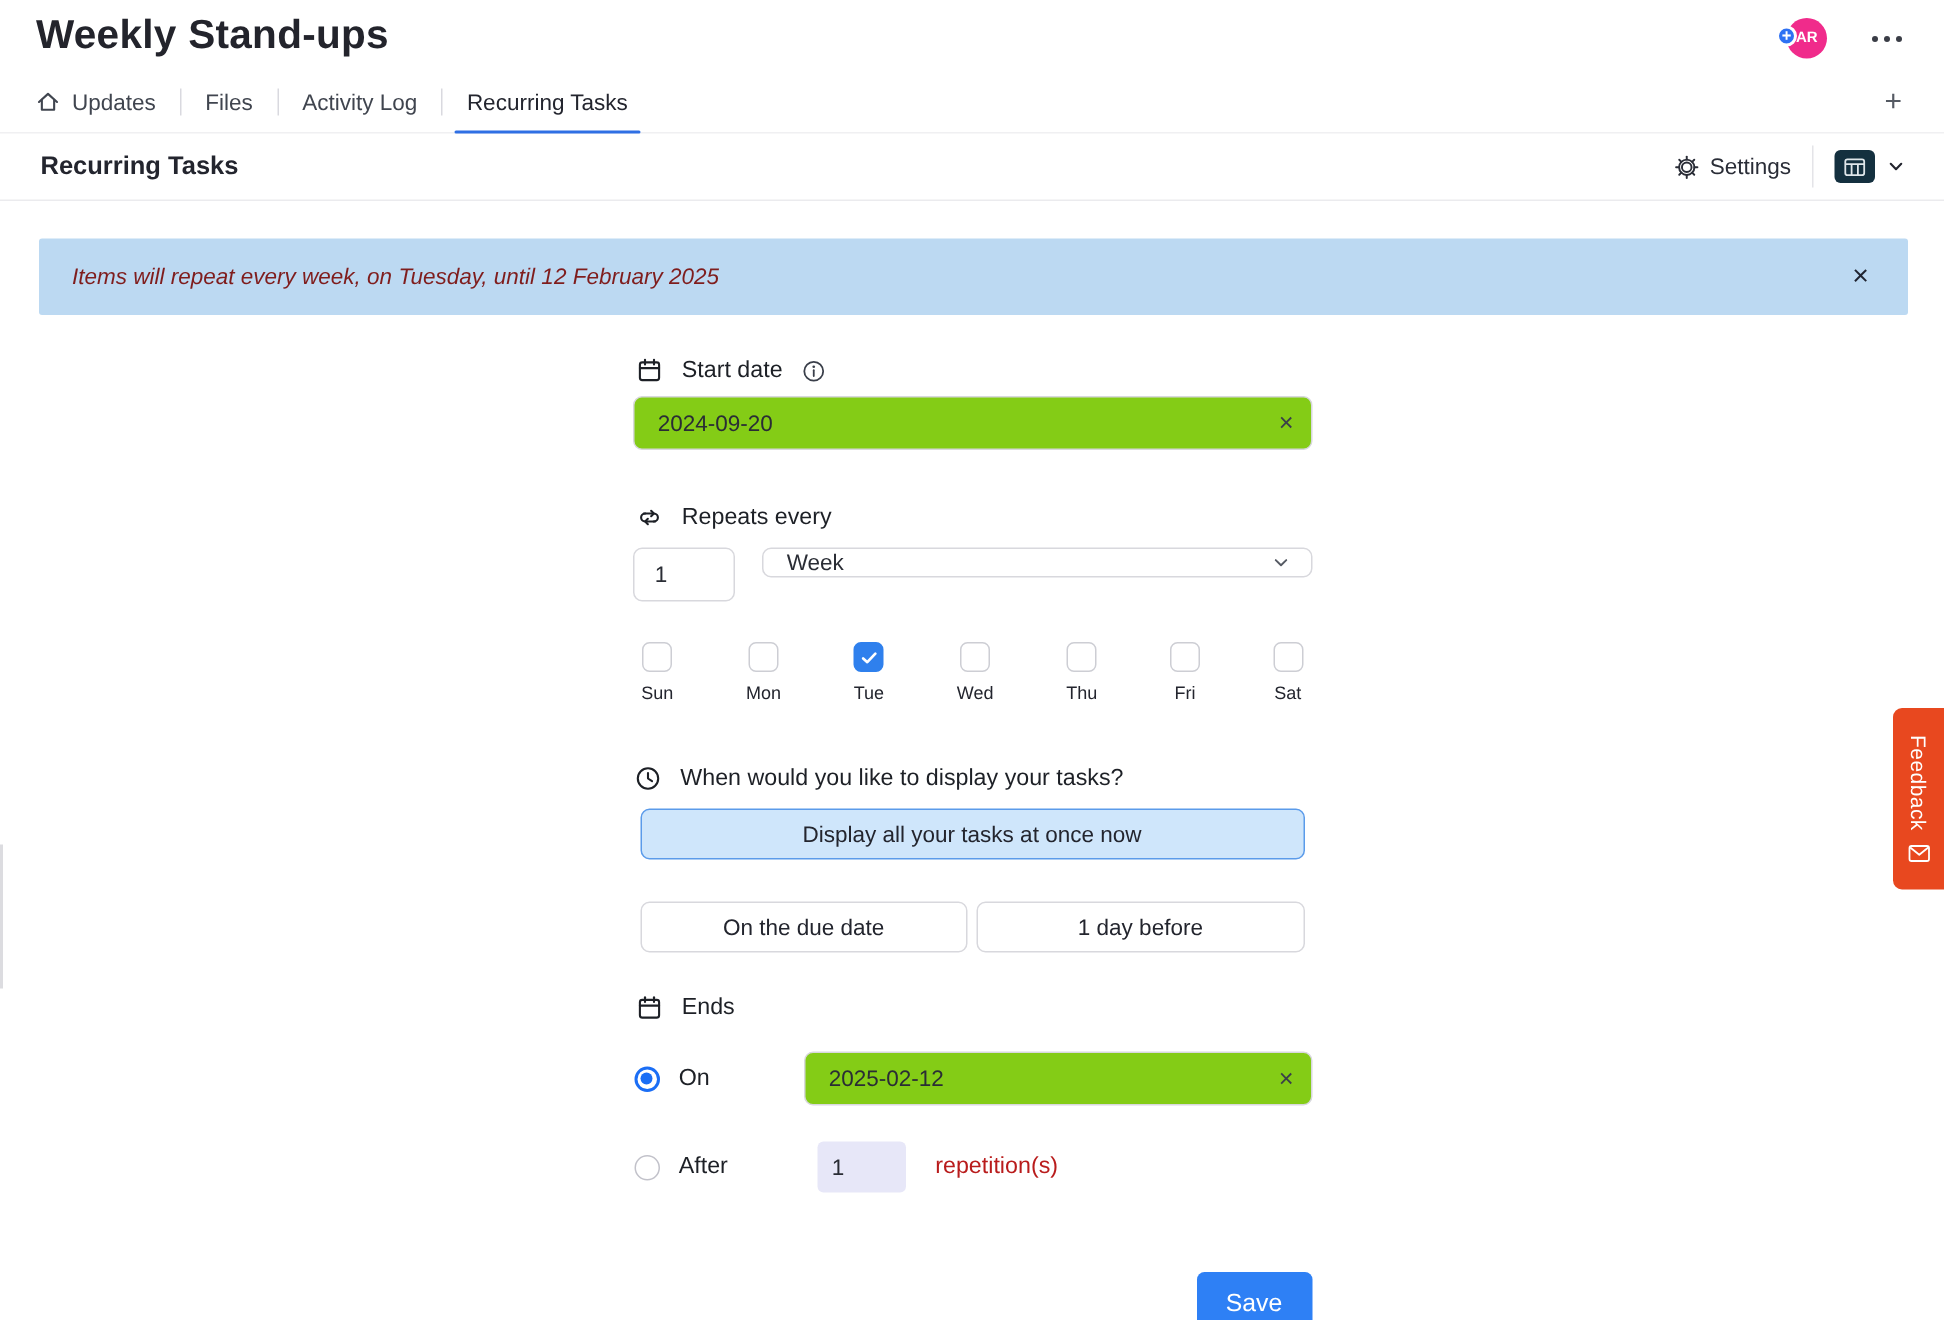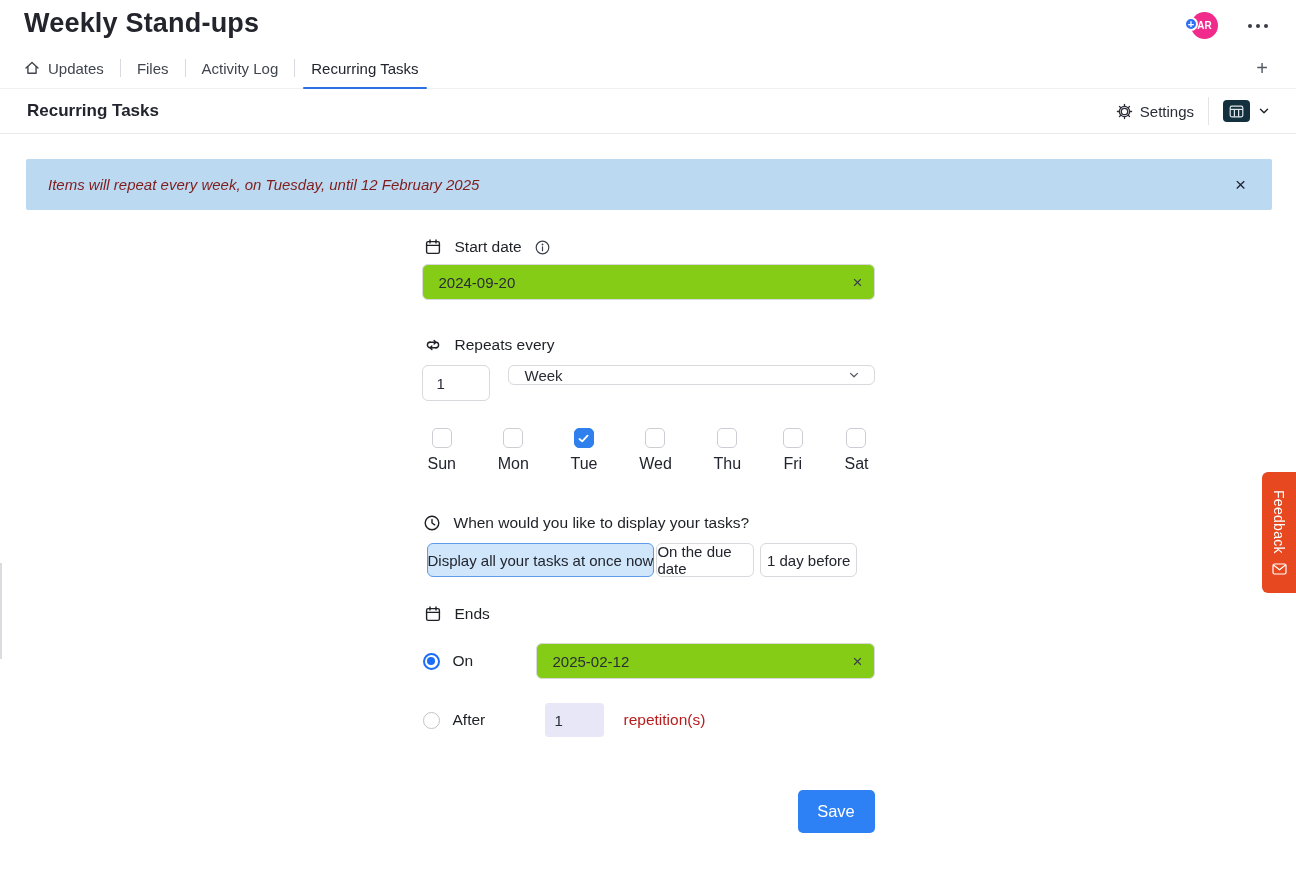--- a/index.html
+++ b/index.html
@@ -50,24 +50,24 @@
 
   .repeats-label { margin-top:34px; }
   .repeats-row { display:flex; gap:18px; margin-top:9px; }
   .interval-input { width:68px; height:36px; border:1px solid #d8d8dd; border-radius:6px; padding:0 14px; font-size:15px; color:#2a2d35; font-family:inherit; outline:none; }
   .unit-select { flex:1; height:20px; border:1px solid #d8d8dd; border-radius:6px; padding:0 14px 0 16px; display:flex; align-items:center; justify-content:space-between; font-size:15px; color:#2a2d35; cursor:pointer; background:#fff; }
 
   .days-row { display:flex; justify-content:space-between; margin-top:27px; padding:0 6px; }
   .day { display:flex; flex-direction:column; align-items:center; gap:7px; cursor:pointer; }
   .day-box { width:20px; height:20px; border:1.5px solid #cdced4; border-radius:5px; background:#fff; display:flex; align-items:center; justify-content:center; }
   .day-box.checked { background:#2f80ed; border-color:#2f80ed; }
-  .day-label { font-size:16px; color:#23252e; }
+  .day-label { font-size:12px; color:#23252e; }
 
   .question-row { margin-top:39px; margin-left:1px;align-items:center; }
-  .options { margin-top:9px; padding:0 5px; display:flex; flex-direction:row; gap:2px; }
+  .options { margin-top:9px; padding:0 5px; display:flex; flex-direction:column; gap:28px; }
   .opt-btn { height:34px; border:1px solid #d8d8dd; border-radius:6px; background:#fff; display:flex; align-items:center; justify-content:center; font-size:15px; color:#23252e; cursor:pointer; }
   .opt-btn.selected { background:#cfe6fb; border-color:#5b9bea; }
   .opt-row { display:flex; gap:6px; }
   .opt-row .opt-btn { flex:1; }
 
   .ends-label { margin-top:26px; }
   .radio-row { display:flex; align-items:center; margin-top:18px; }
   .radio-row.after { margin-top:24px; }
   .radio { width:17px; height:17px; margin-left:1px; border-radius:50%; border:1.5px solid #c2c2ca; background:#fff; position:relative; cursor:pointer; flex:none; }
   .radio.checked { border:2px solid #1b6ef5; }

